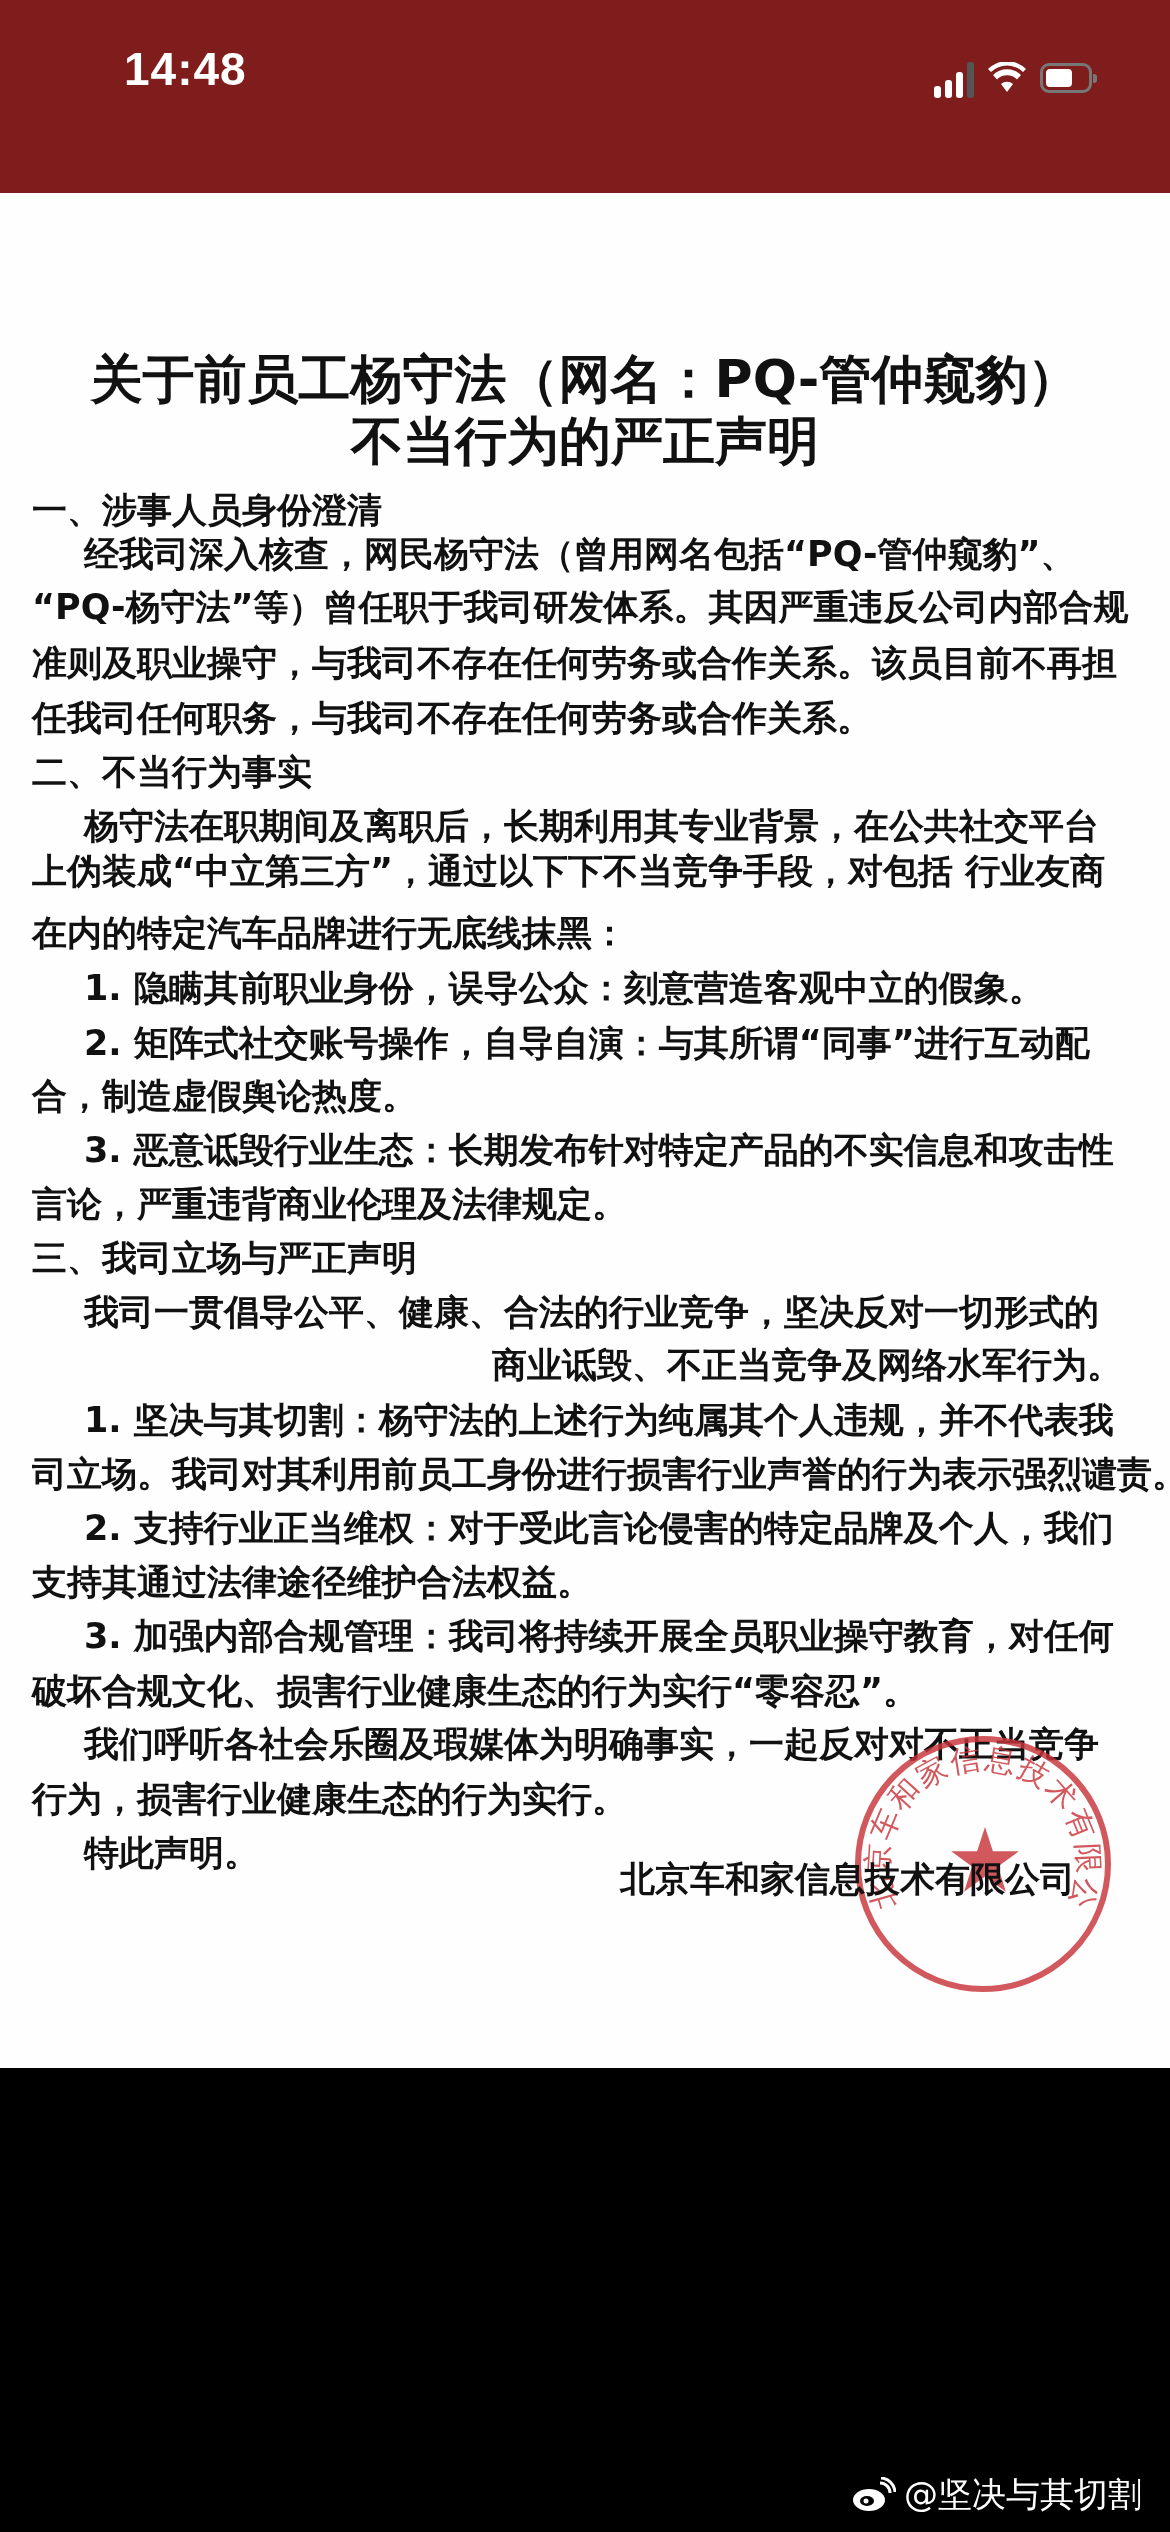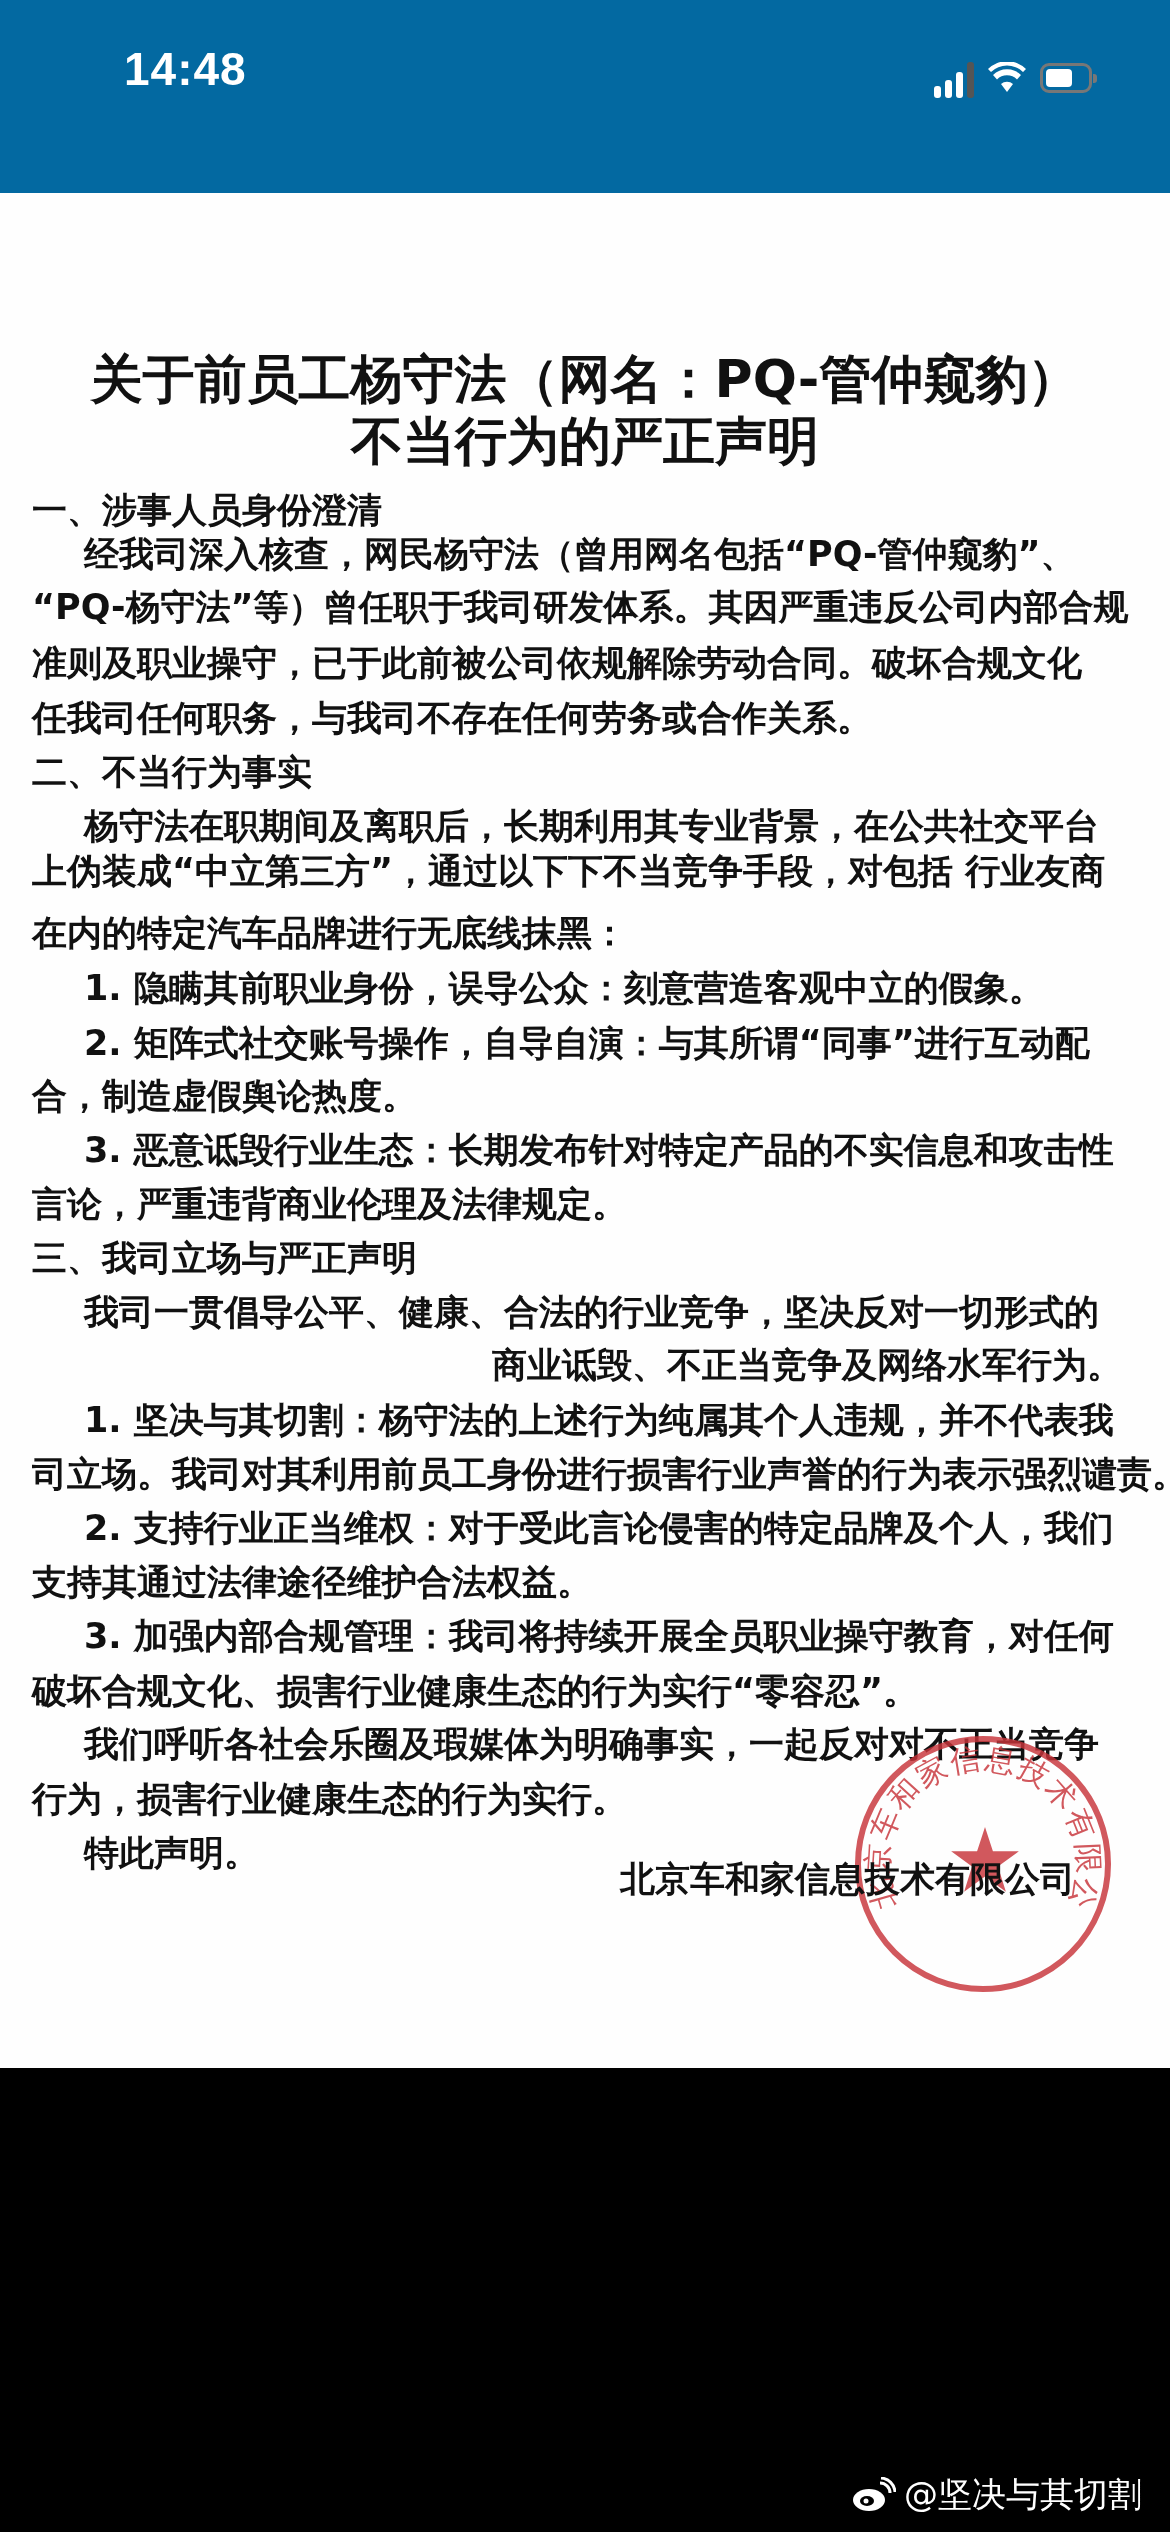--- a/index.html
+++ b/index.html
@@ -1,20 +1,20 @@
 <!DOCTYPE html>
 <html><head>
 <meta charset="utf-8">
 <style>
   html, body { margin: 0; padding: 0; }
   body {
     width: 1170px; height: 2532px; background: #000; position: relative; overflow: hidden;
     font-family: "DejaVu Sans", "Liberation Sans", sans-serif;
   }
-  .status-bar { position: absolute; left: 0; top: 0; width: 1170px; height: 193px; background: #0369a1; }
+  .status-bar { position: absolute; left: 0; top: 0; width: 1170px; height: 193px; background: #7f1d1d; }
   .status-time { position: absolute; left: 124px; top: 42px; color: #fff; font-size: 46px; font-weight: bold; font-family: "Liberation Sans", sans-serif; letter-spacing: 1px; }
   .status-icons { position: absolute; right: 78px; top: 58px; display: flex; align-items: center; gap: 14px; }
   .signal { display: flex; align-items: flex-end; gap: 4px; height: 40px; }
   .signal .bar { width: 7px; background: #fff; border-radius: 3px; }
   .signal .bar.dim { background: #555; }
   .battery { position: relative; width: 52px; height: 30px; border: 3px solid #777; border-radius: 9px; box-sizing: border-box; }
   .battery .fill { position: absolute; left: 3px; top: 3px; width: 26px; height: 18px; background: #fff; border-radius: 4px; }
   .battery .tip { position: absolute; right: -8px; top: 8px; width: 4px; height: 9px; background: #777; border-radius: 0 3px 3px 0; }
 
   .doc { position: absolute; left: 0; top: 193px; width: 1170px; height: 1875px; background: #fefefe; }
@@ -60,21 +60,21 @@
 </div>
 
 <div class="doc">
   <div class="doc-title l2">不当行为的严正声明</div>
   <div class="doc-title l1">关于前员工杨守法（网名：PQ-管仲窥豹）</div>
 
   <div id="lines">
       <div class="para" style="top: 298px;">一、涉事人员身份澄清</div>
       <div class="para indent" style="top: 342px;">经我司深入核查，网民杨守法（曾用网名包括“PQ-管仲窥豹”、</div>
       <div class="para" style="top: 395px;">“PQ-杨守法”等）曾任职于我司研发体系。其因严重违反公司内部合规</div>
-      <div class="para" style="top: 451px;">准则及职业操守，已于此前被公司依规解除劳动合同。破坏合规文化</div>
+      <div class="para" style="top: 451px;">准则及职业操守，与我司不存在任何劳务或合作关系。该员目前不再担</div>
       <div class="para" style="top: 506px;">任我司任何职务，与我司不存在任何劳务或合作关系。</div>
       <div class="para" style="top: 560px;">二、不当行为事实</div>
       <div class="para indent" style="top: 614px;">杨守法在职期间及离职后，长期利用其专业背景，在公共社交平台</div>
       <div class="para" style="top: 659px;">上伪装成“中立第三方”，通过以下下不当竞争手段，对包括 行业友商</div>
       <div class="para" style="top: 721px;">在内的特定汽车品牌进行无底线抹黑：</div>
       <div class="para indent" style="top: 776px;">1. 隐瞒其前职业身份，误导公众：刻意营造客观中立的假象。</div>
       <div class="para indent" style="top: 831px;">2. 矩阵式社交账号操作，自导自演：与其所谓“同事”进行互动配</div>
       <div class="para" style="top: 884px;">合，制造虚假舆论热度。</div>
       <div class="para indent" style="top: 938px;">3. 恶意诋毁行业生态：长期发布针对特定产品的不实信息和攻击性</div>
       <div class="para" style="top: 992px;">言论，严重违背商业伦理及法律规定。</div>

